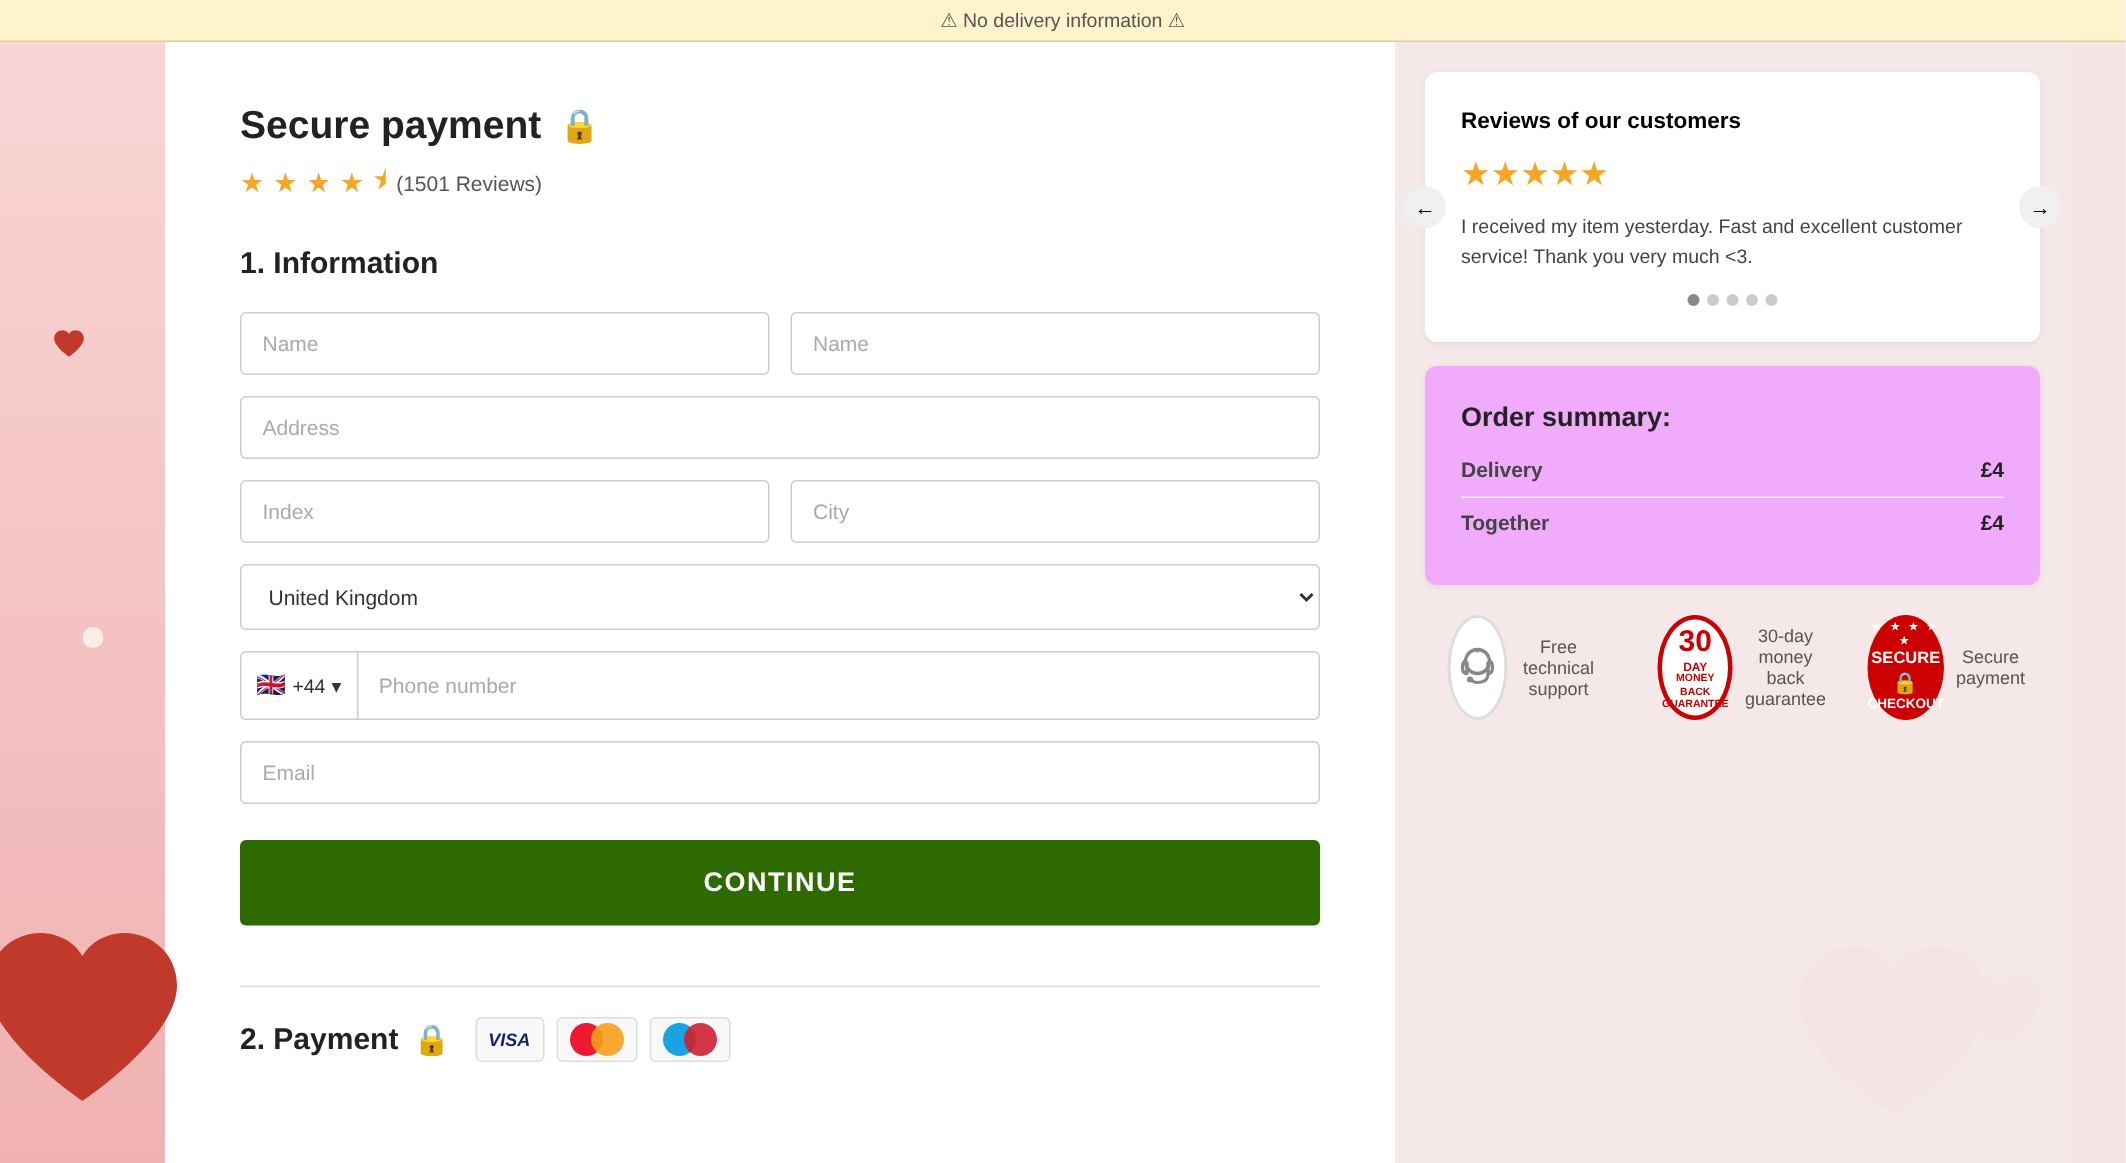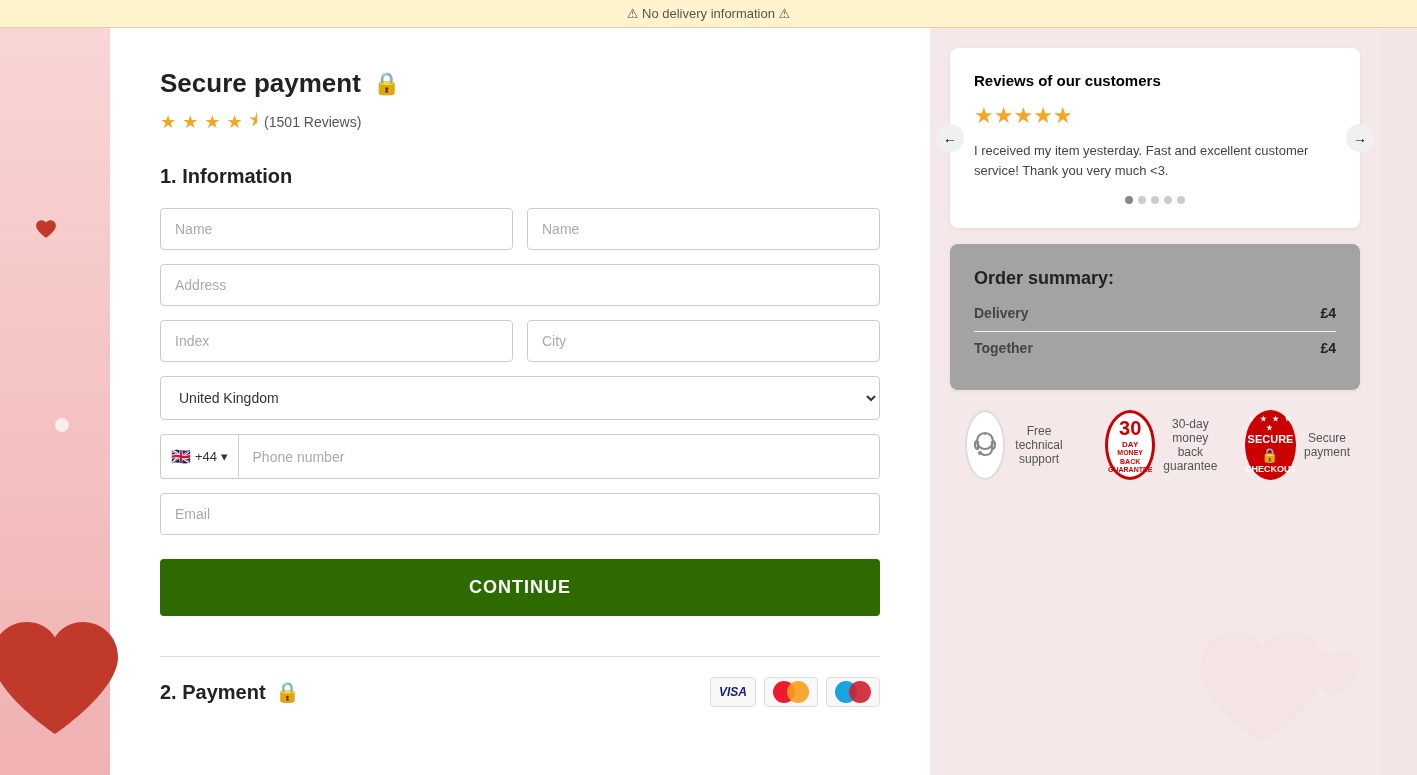--- a/index.html
+++ b/index.html
@@ -177,21 +177,21 @@
 
     .divider {
       border: none;
       border-top: 1px solid #ddd;
       margin: 10px 0 20px 0;
     }
 
     .payment-section {
       display: flex;
       align-items: center;
-      justify-content: space-between;
+      gap: 16px;
     }
     .payment-title {
       font-size: 20px;
       font-weight: bold;
       color: #222;
       display: flex;
       align-items: center;
       gap: 10px;
     }
     .payment-icons {
@@ -324,21 +324,21 @@
       font-size: 14px;
       display: flex;
       align-items: center;
       justify-content: center;
     }
     .carousel-nav.prev { left: -14px; }
     .carousel-nav.next { right: -14px; }
 
     
     .order-card {
-      background: #a3a3a3;
+      background: #f0abfc;
       border-radius: 8px;
       padding: 24px;
       margin-bottom: 16px;
       box-shadow: 0 1px 4px rgba(0,0,0,0.07);
     }
     .order-title {
       font-size: 18px;
       font-weight: bold;
       color: #222;
       margin-bottom: 16px;

